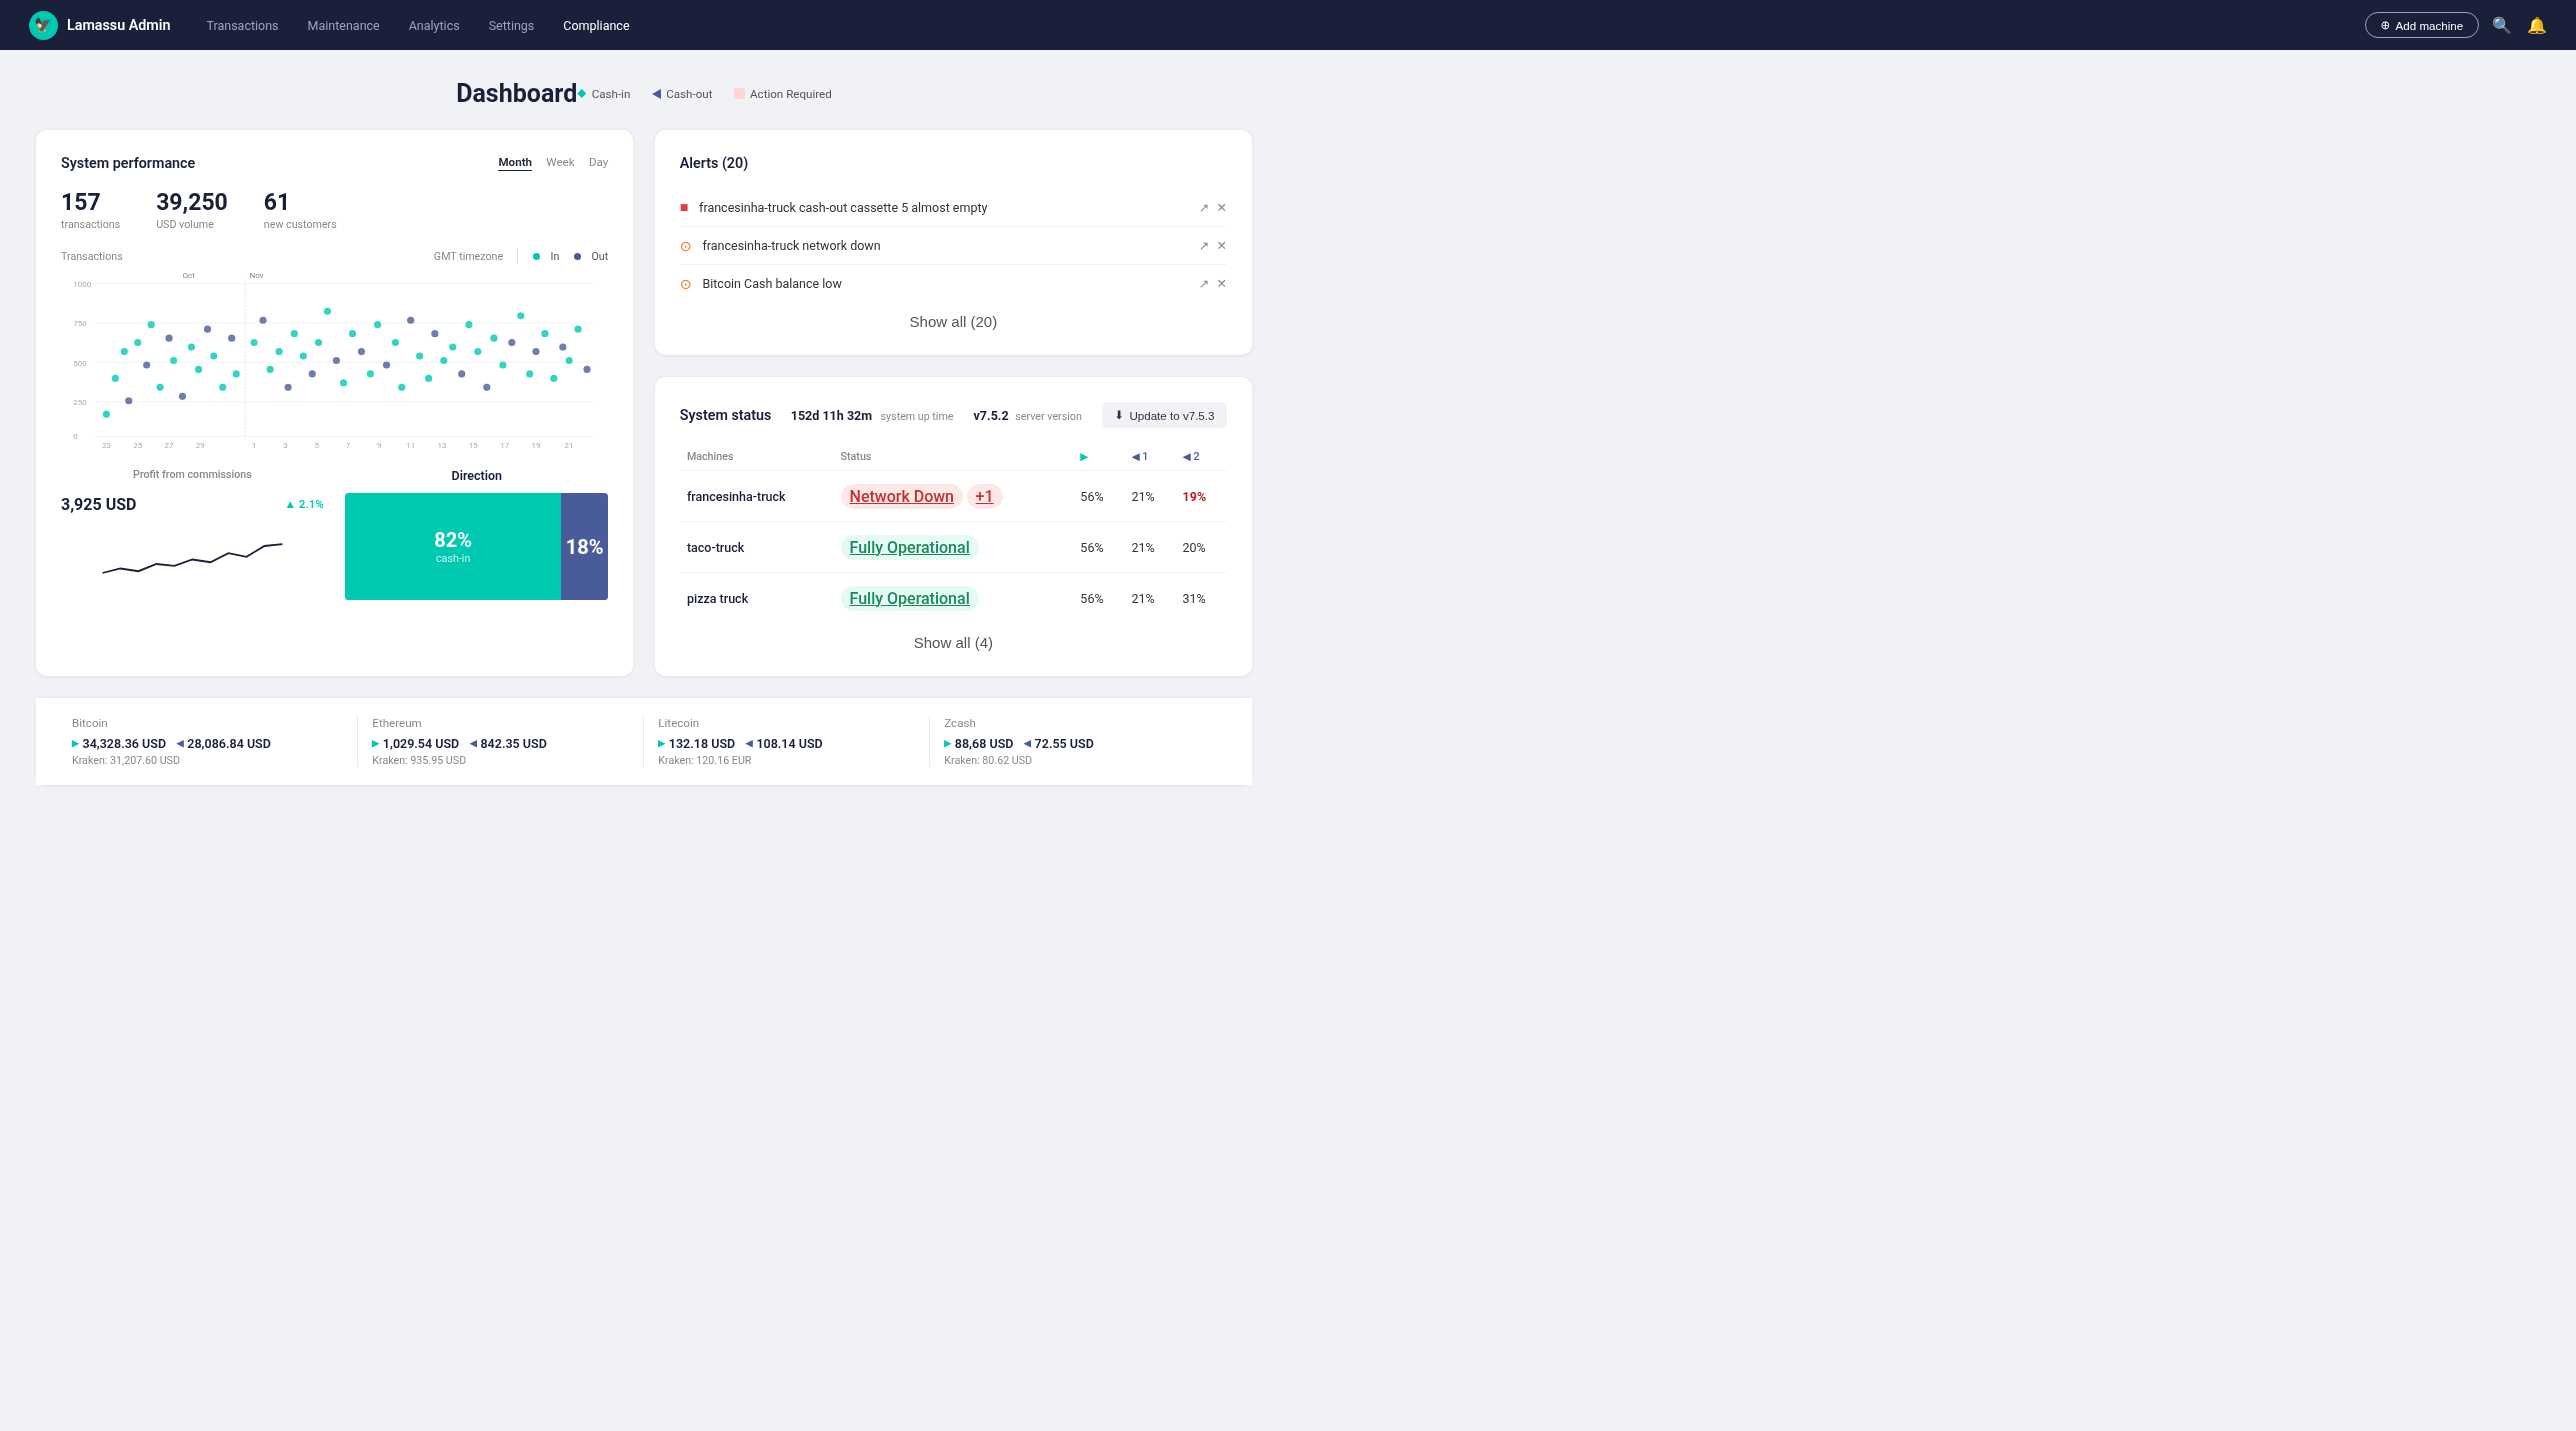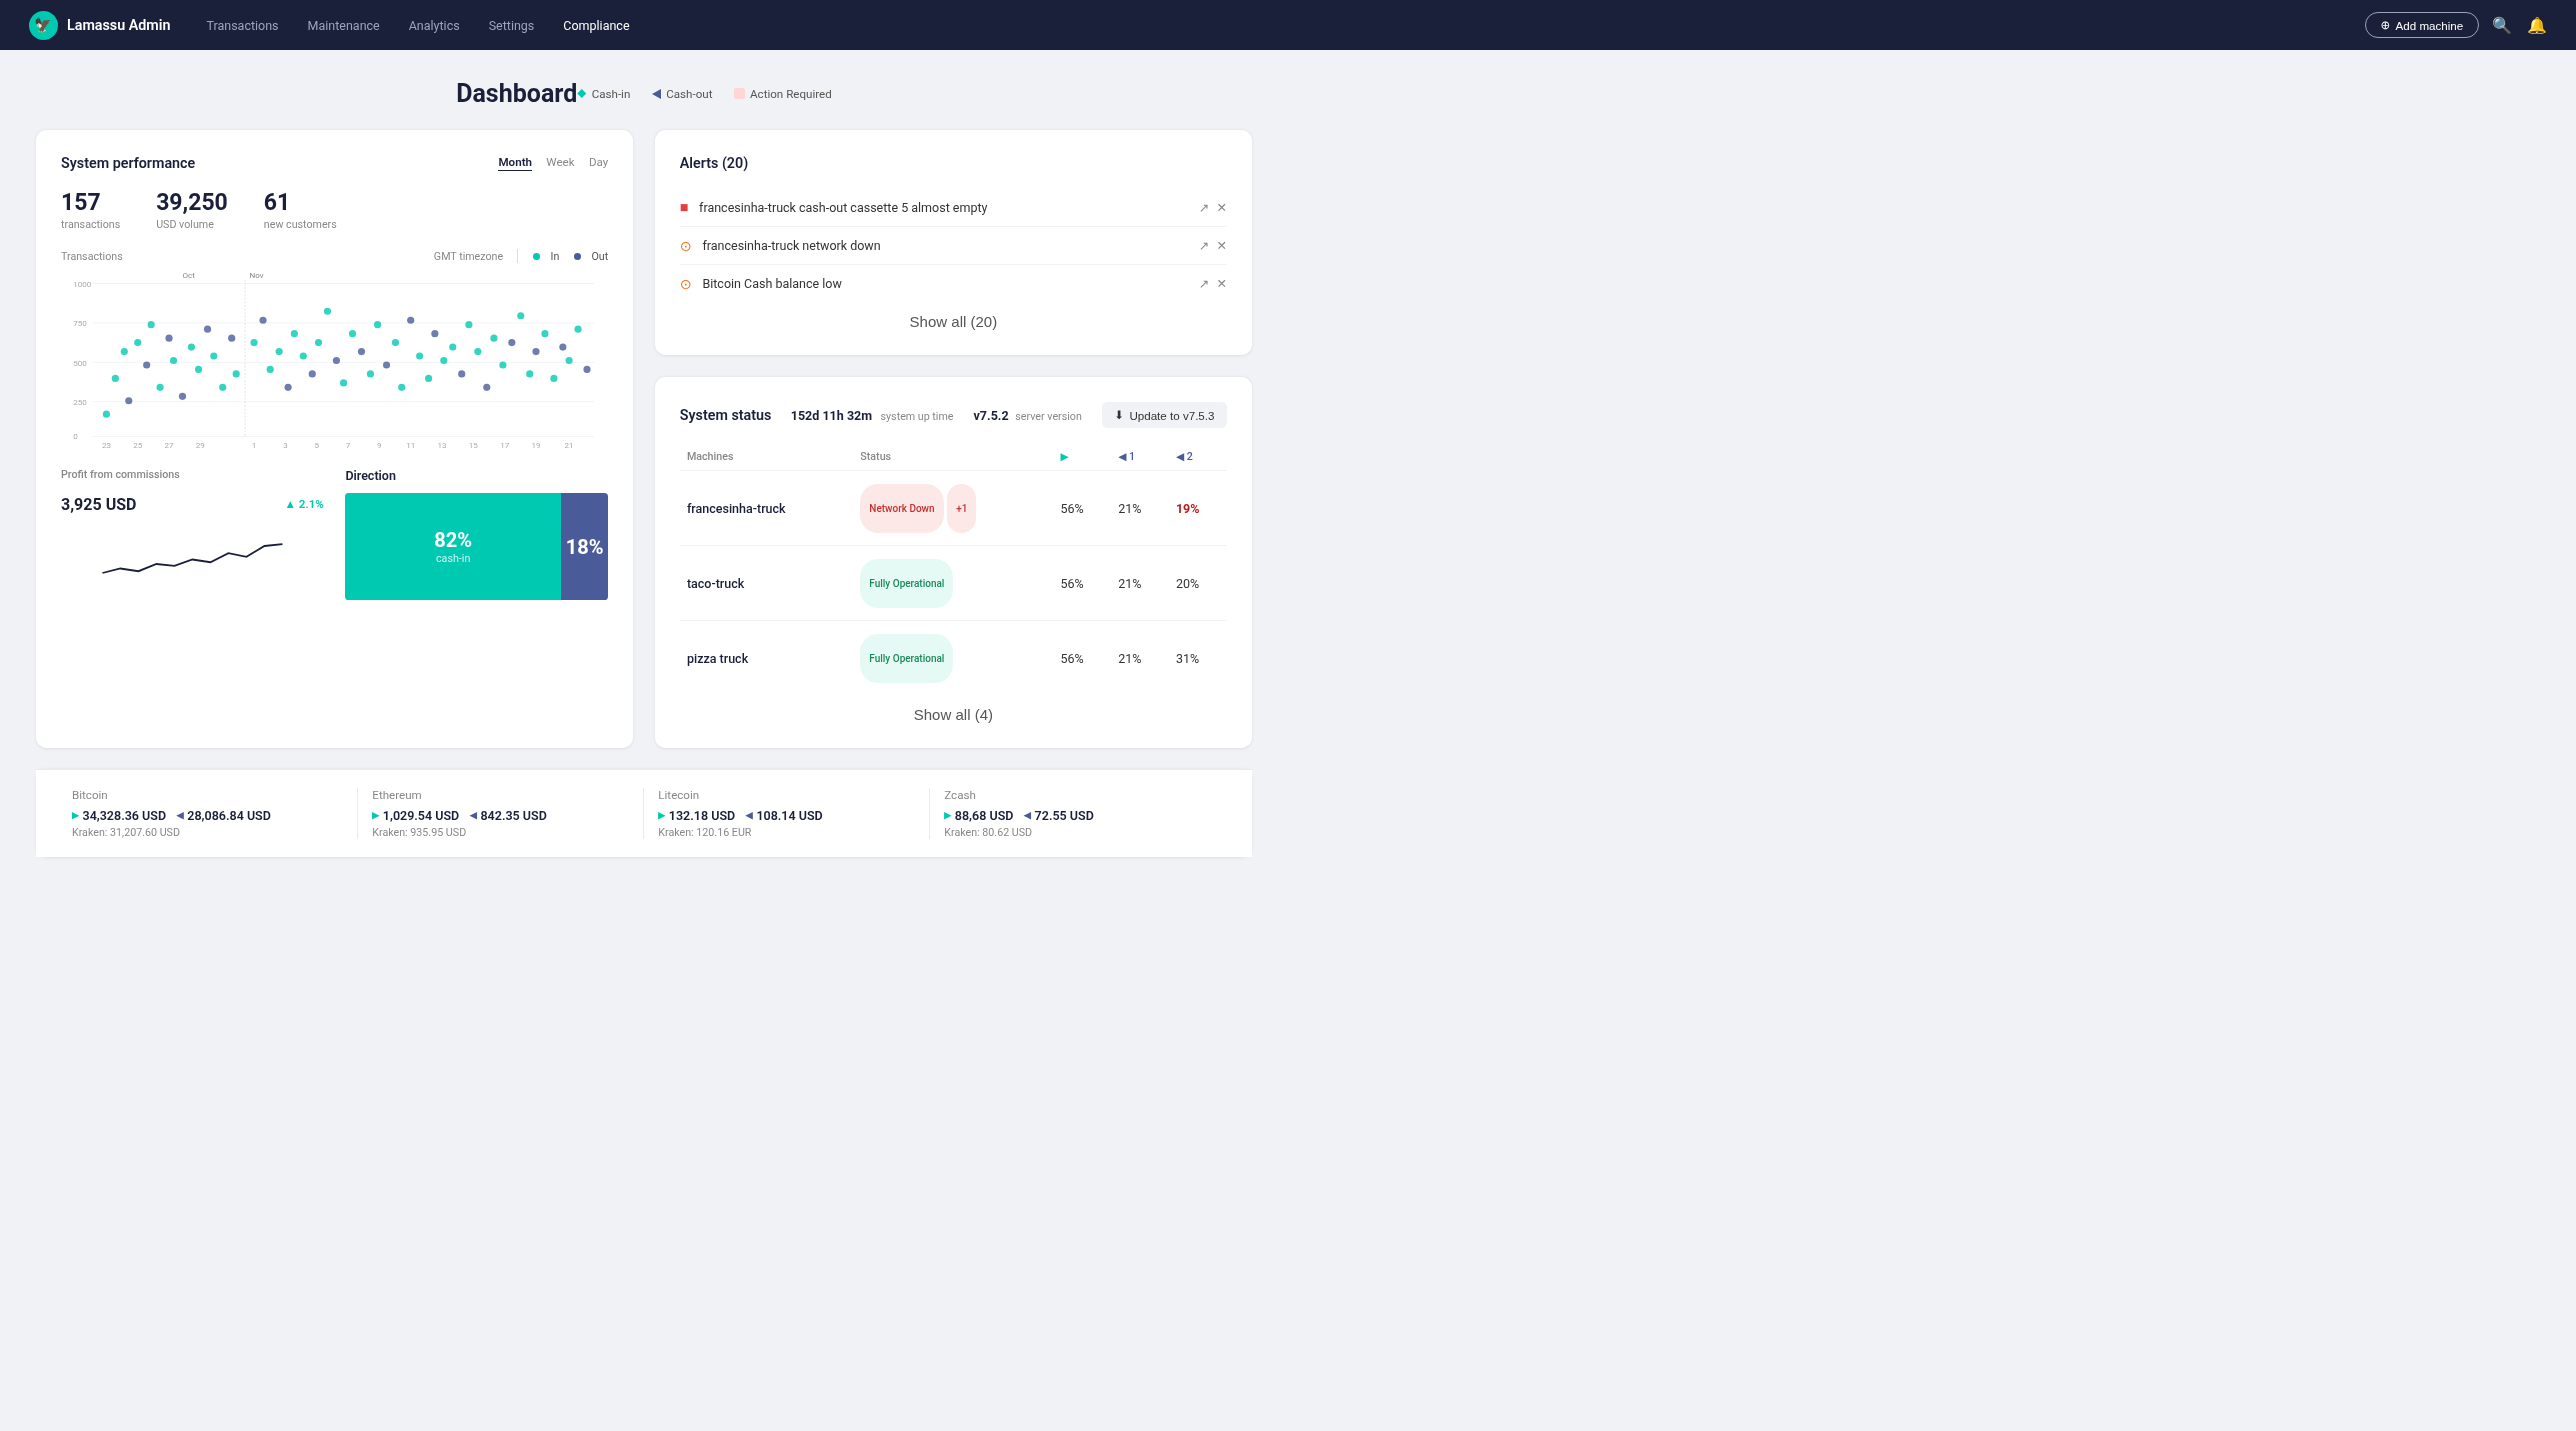--- a/index.html
+++ b/index.html
@@ -89,21 +89,21 @@
     .chart-legend { display: flex; gap: 10.7px; align-items: center; font-size: 10.7px; color: #555; }
     .chart-legend-in { width: 7.2px; height: 7.2px; background: #00c9b1; border-radius: 50%; }
     .chart-legend-out { width: 7.2px; height: 7.2px; background: #4a5b9a; border-radius: 50%; }
 
     .chart-area {
       position: relative; height: 179px; margin-bottom: 7.2px;
     }
     .chart-svg { width: 100%; height: 100%; }
 
     
-    .bottom-row { display: grid; grid-template-columns: 1fr 1fr; gap: 21.5px; margin-top: 18px; }
+    .bottom-row { display: grid; grid-template-columns: 1fr 1fr; gap: 21.5px; margin-top: 18px; text-align: center; }
     .profit-section .profit-amount { font-size: 19.7px; font-weight: 700; color: #1a1f3a; margin: 7.2px 0; }
     .profit-change { color: #00c9b1; font-size: 11.6px; font-weight: 600; }
 
     .direction-section .dir-title { font-size: 12.5px; font-weight: 600; color: #1a1f3a; margin-bottom: 10.7px; }
     .dir-bar { display: flex; height: 107px; border-radius: 3.6px; overflow: hidden; }
     .dir-cashin { background: #00c9b1; display: flex; flex-direction: column; justify-content: center; align-items: center; flex: 0.82; }
     .dir-cashout { background: #4a5b9a; display: flex; flex-direction: column; justify-content: center; align-items: center; flex: 0.18; }
     .dir-pct { font-size: 20px; font-weight: 700; color: white; }
     .dir-lbl { font-size: 10.7px; color: rgba(255,255,255,0.8); }
 
@@ -148,22 +148,22 @@
       padding: 7.2px 7.2px; border-bottom: 0.9px solid #f0f2f5;
     }
     .status-table td {
       padding: 12.5px 7.2px; font-size: 12.5px; color: #333;
       border-bottom: 0.9px solid #f0f2f5;
     }
     .status-table tr:last-child td { border-bottom: none; }
     .machine-name { font-weight: 500; color: #1a1f3a; }
 
     .badge {
-      display: inline-block; padding: 19px 9px; border-radius: 18px;
-      font-size: 10px; font-weight: 500;
+      display: inline-block; padding: 3px 9px; border-radius: 18px;
+      font-size: 16px; font-weight: 500; text-decoration: underline;
     }
     .badge-network-down { background: #fde8e8; color: #c53030; }
     .badge-plus { background: #fde8e8; color: #c53030; margin-left: 3.6px; }
     .badge-operational { background: #e6faf5; color: #1a8a5a; }
 
     .pct-red { color: #b91c1c; font-weight: 700; }
     .pct-normal { color: #333; }
 
     
     .crypto-row {

